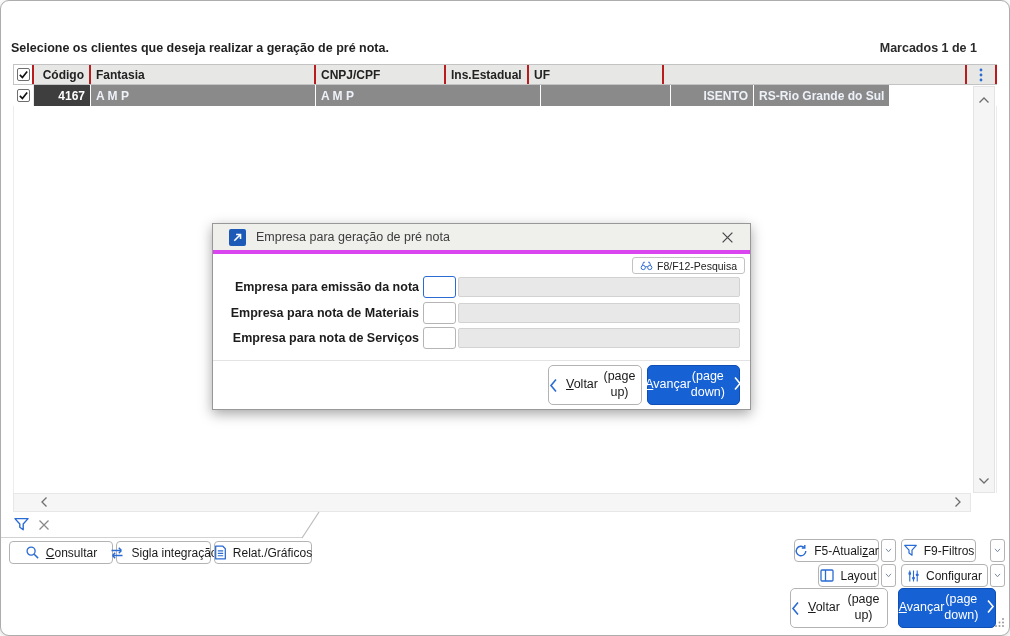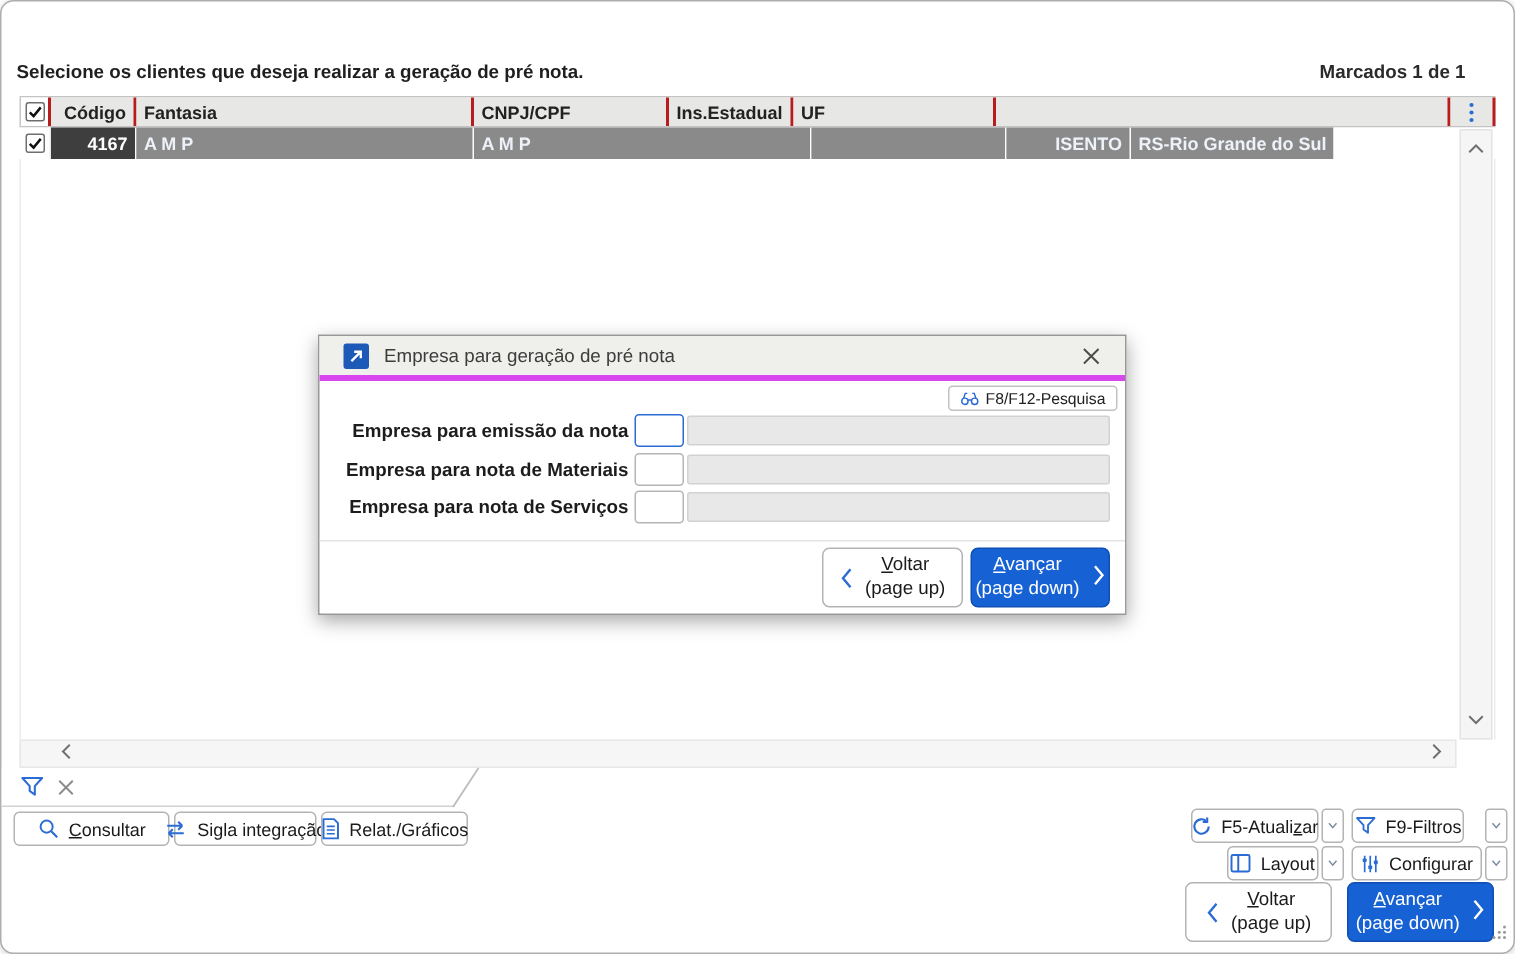--- a/index.html
+++ b/index.html
@@ -64,21 +64,21 @@
     display:flex; align-items:center; justify-content:center; gap:6px; font-size:12px; color:#1a1a1a;
     cursor:default; white-space:nowrap;}
   .btn u{text-decoration:underline;}
   .icblue{color:#2a6bd4; display:flex; align-items:center;}
   .btns-left .btn{position:static; height:23px;}
   .btns-left{position:absolute; left:8px; top:540px; display:flex; gap:3px;}
   .minibtn{position:absolute; width:15px; height:23px; background:#fff; border:1px solid #b3b3b3;
     border-radius:3px; display:flex; align-items:center; justify-content:center; color:#7a8aa0;}
   .navbtn{position:absolute; border:1px solid #b3b3b3; border-radius:5px; background:#fff;
     display:flex; align-items:center; justify-content:center; gap:8px; font-size:12.5px; color:#1a1a1a;}
-  .navbtn .navtxt{display:flex; flex-direction:column; align-items:center; line-height:1.25;}
+  .navbtn .navtxt{display:flex; flex-direction:row; align-items:center; line-height:1.25;}
   .navbtn u{text-decoration:underline;}
   .navbtn.primary{background:#1661d3; border-color:#0f4fb4; color:#fff;}
   .grip{position:absolute; right:4px; bottom:3px; color:#9a9a9a;}
   
   .dialog{position:absolute; left:211px; top:222px; width:539px; height:187px; background:#fff;
     border:1px solid #989898; box-shadow:0 4px 12px rgba(0,0,0,.35);}
   .dlg-title{position:absolute; left:0; top:0; right:0; height:30px; background:#efefec;
     border-bottom:4px solid #d946ef; display:flex; align-items:center; padding:0 12px 0 16px;justify-content:center;}
   .dlg-title .titletext{font-size:12.5px;}
   .f8btn{position:absolute; right:5px; top:33px; height:17px; background:#fff;

